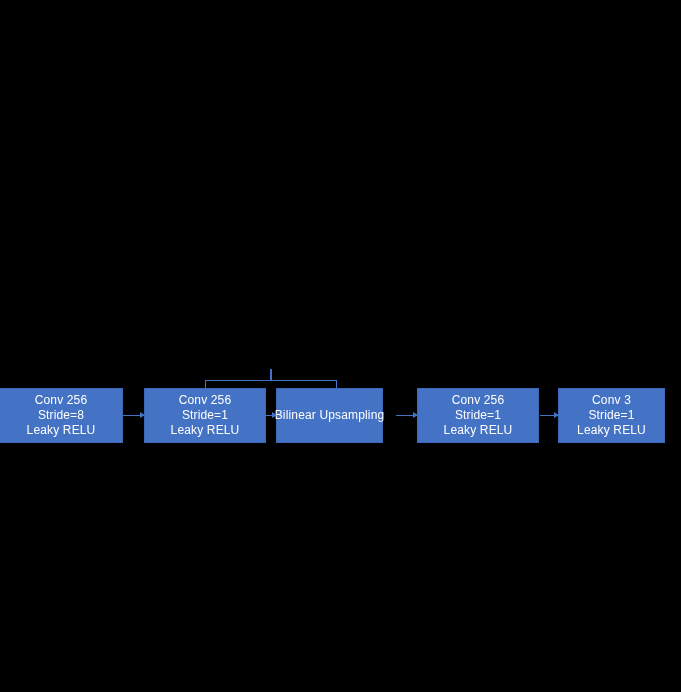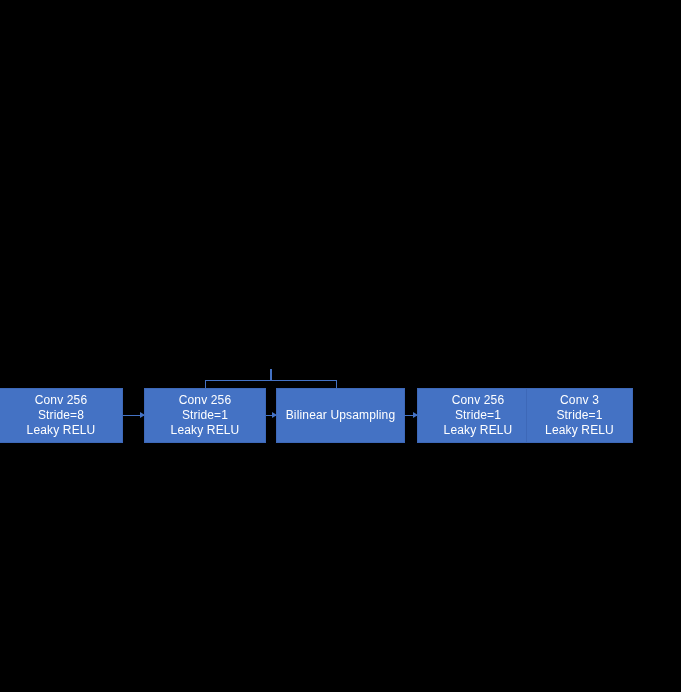--- a/index.html
+++ b/index.html
@@ -93,31 +93,31 @@
     <span class="line">Stride=8</span>
     <span class="line">Leaky RELU</span>
   </div>
 
   <div class="node" style="left: 144px; top: 388px; width: 122px; height: 55px;">
     <span class="line">Conv 256</span>
     <span class="line">Stride=1</span>
     <span class="line">Leaky RELU</span>
   </div>
 
-  <div class="node" style="left: 276px; top: 388px; width: 129px; height: 55px;">
+  <div class="node" style="left: 276px; top: 388px; width: 107px; height: 55px;">
     <span class="line">Bilinear Upsampling</span>
   </div>
 
   <div class="node" style="left: 417px; top: 388px; width: 122px; height: 55px;">
     <span class="line">Conv 256</span>
     <span class="line">Stride=1</span>
     <span class="line">Leaky RELU</span>
   </div>
 
-  <div class="node" style="left: 526px; top: 388px; width: 107px; height: 55px;">
+  <div class="node" style="left: 558px; top: 388px; width: 107px; height: 55px;">
     <span class="line">Conv 3</span>
     <span class="line">Stride=1</span>
     <span class="line">Leaky RELU</span>
   </div>
 
   <div class="arrow" style="left: 123px; top: 415px; width: 21px;"></div>
   <div class="arrow" style="left: 266px; top: 415px; width: 10px;"></div>
   <div class="arrow" style="left: 396px; top: 415px; width: 21px;"></div>
   <div class="arrow" style="left: 540px; top: 415px; width: 18px;"></div>
 

